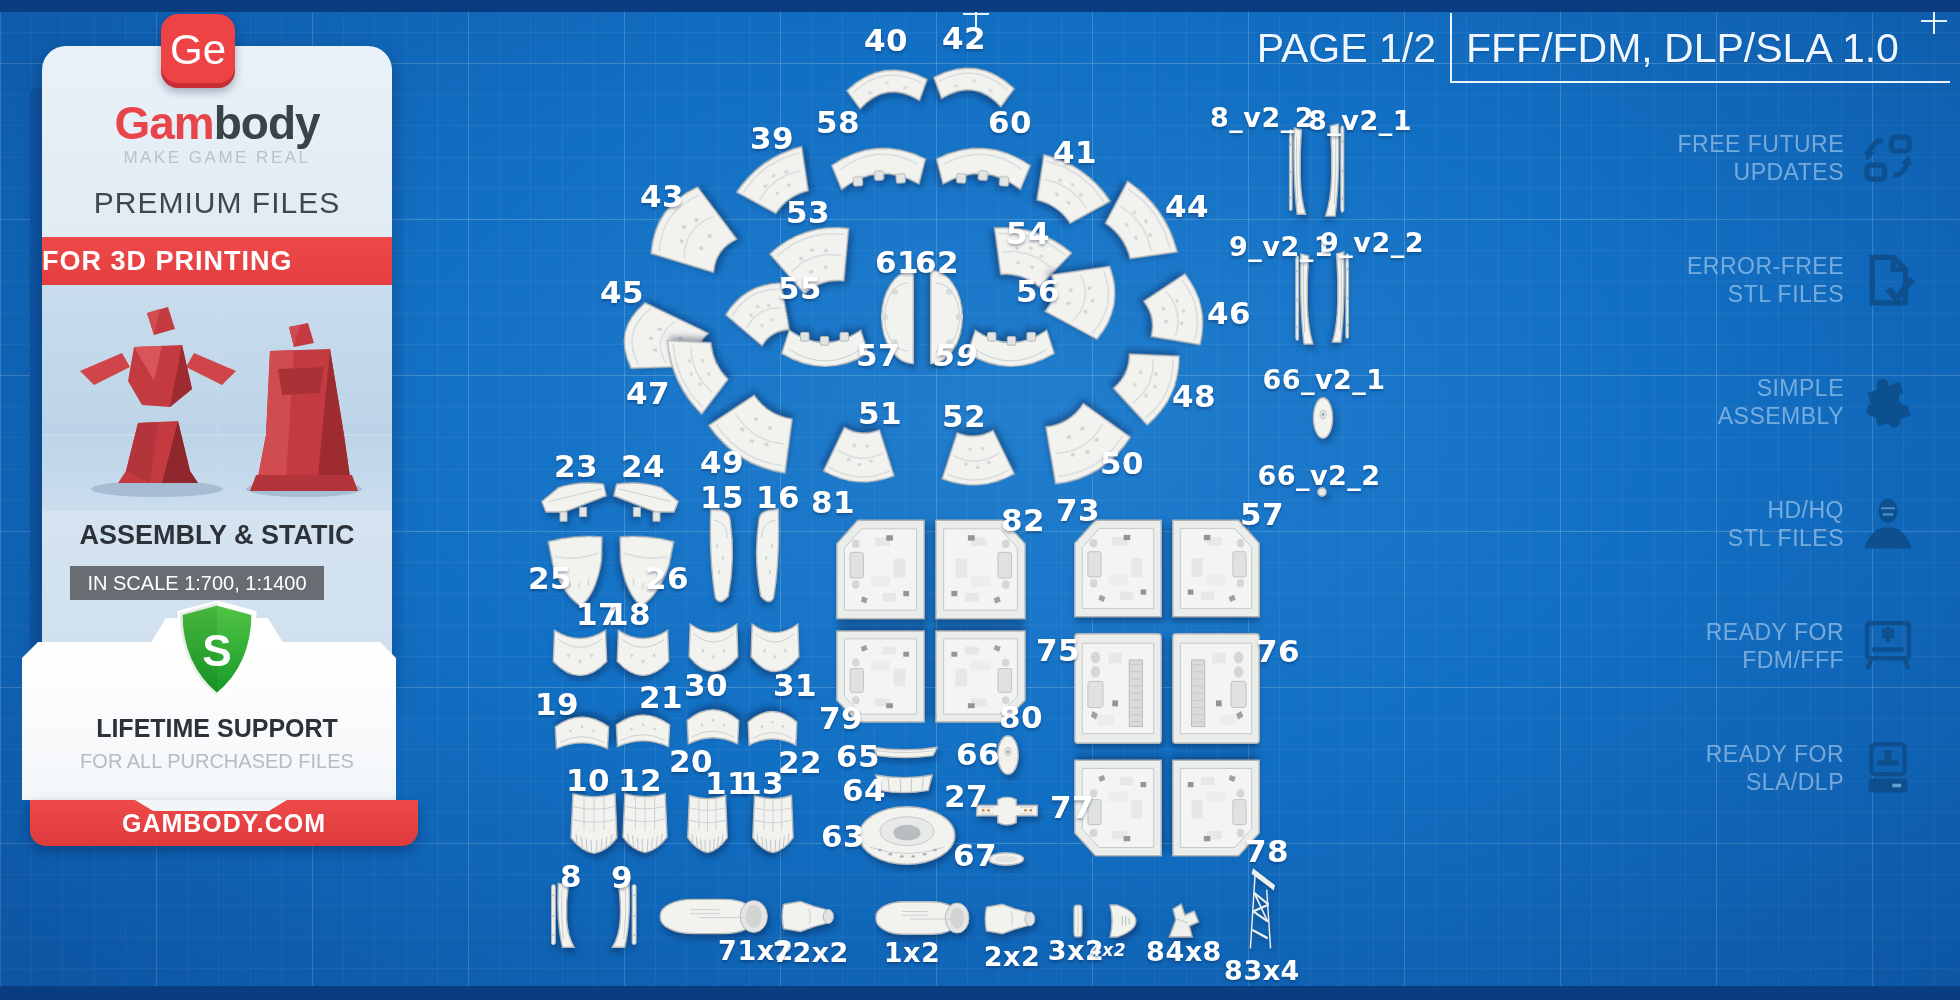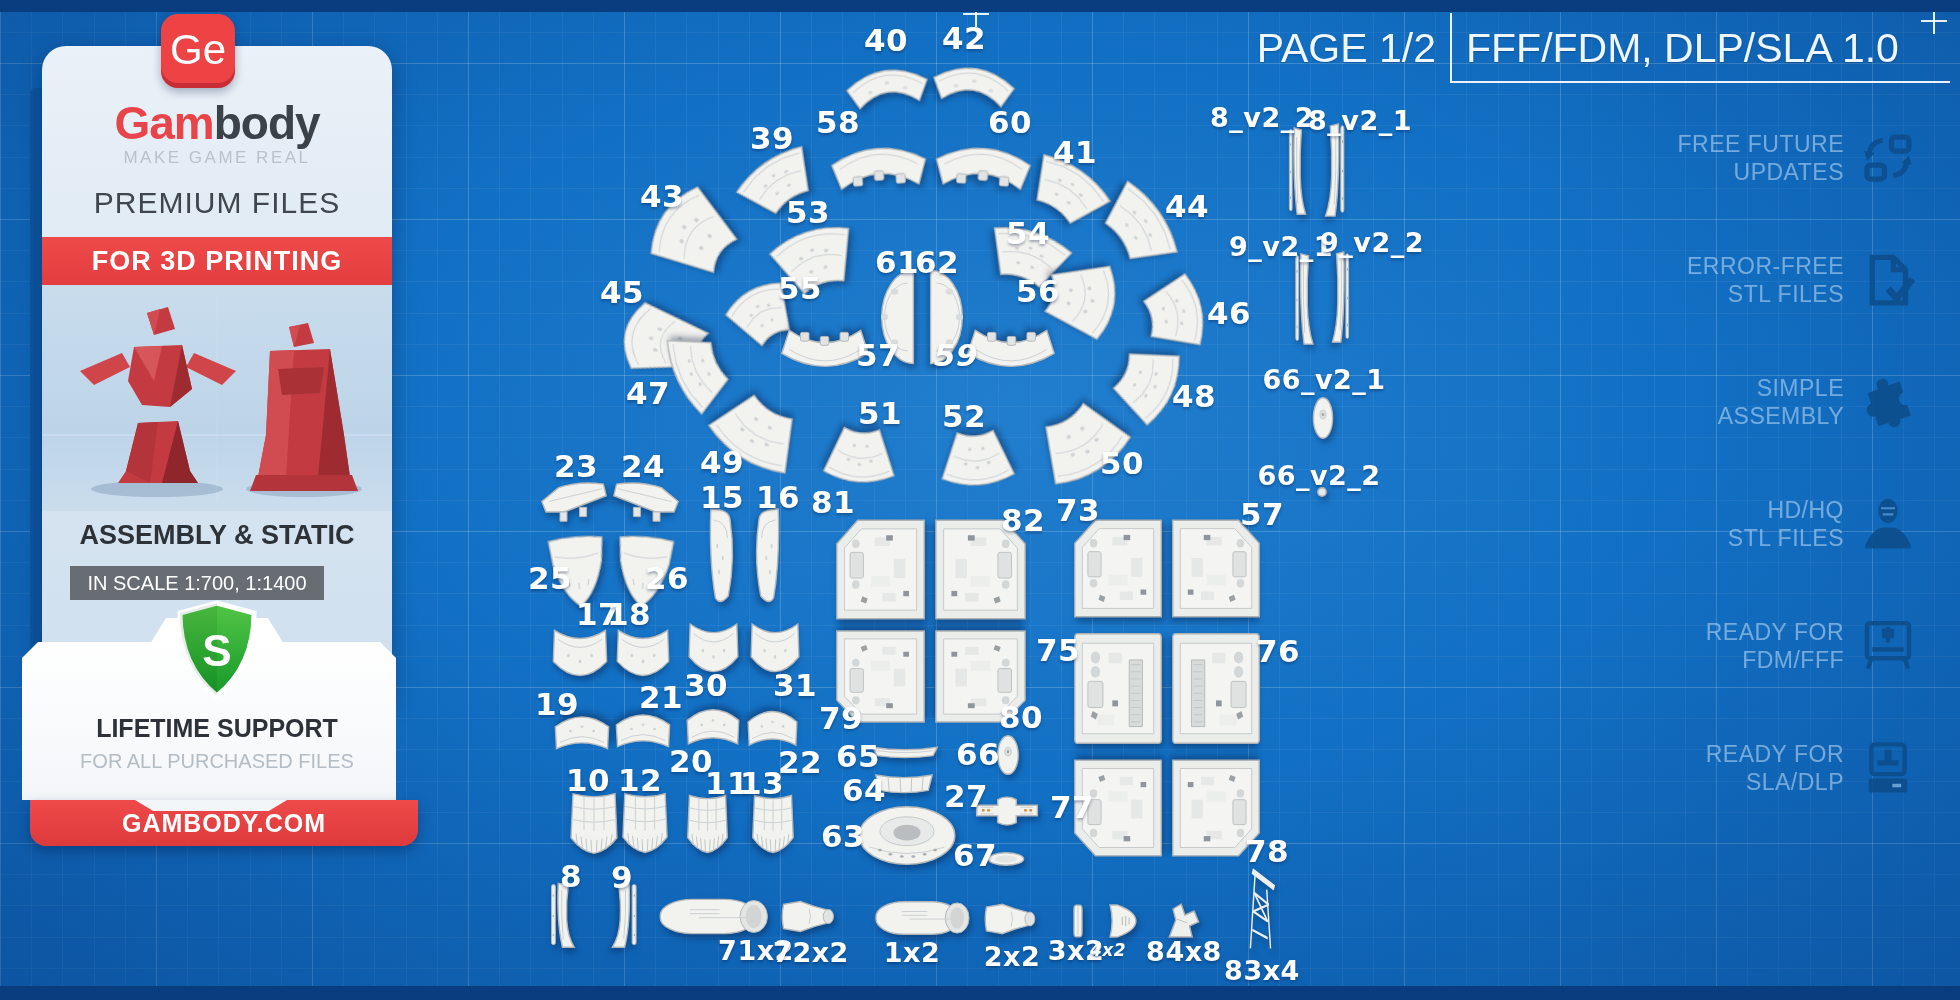--- a/index.html
+++ b/index.html
@@ -48,21 +48,21 @@
   .card{position:absolute;left:42px;top:46px;width:350px;height:654px;border-radius:24px 24px 0 0;
     background:linear-gradient(180deg,#eaf1f8 0%,#dae7f2 50%,#cfdfee 100%);
     box-shadow:0 8px 22px rgba(0,20,60,.35)}
   .logo-badge{position:absolute;left:161px;top:14px;width:74px;height:74px;background:#ee4345;border-radius:17px;
     box-shadow:inset 0 -5px 0 rgba(150,20,30,.45), 0 4px 10px rgba(0,20,60,.3);
     color:#fff;font-size:42px;font-weight:500;text-align:center;line-height:72px}
   .brand{position:absolute;left:42px;top:96px;width:350px;text-align:center;font-size:46px;font-weight:700;letter-spacing:-1px}
   .brand .gam{color:#e8454a}.brand .body{color:#3c4249}
   .tagline{position:absolute;left:42px;top:148px;width:350px;text-align:center;color:#b9c1c9;font-size:17px;letter-spacing:2.5px}
   .premium{position:absolute;left:42px;top:186px;width:350px;text-align:center;color:#40464d;font-size:30px;letter-spacing:1px}
-  .red-band{position:absolute;left:42px;top:237px;width:350px;height:52px;line-height:48px;text-align:center;
+  .red-band{position:absolute;left:42px;top:237px;width:350px;height:52px;line-height:48px;
     background:linear-gradient(#ef4a4a,#e23c3e);color:#fff;font-size:27px;font-weight:700;letter-spacing:1px}
   .figures{position:absolute;left:42px;top:285px;width:350px;height:226px;
     background:linear-gradient(180deg,#c8dcec 0%,#bdd4e8 65%,#cadded 100%)}
   .figures svg{width:100%;height:100%;display:block}
   .assembly{position:absolute;left:42px;top:520px;width:350px;text-align:center;color:#2d3238;font-size:27px;font-weight:700}
   .scale-badge{position:absolute;left:70px;top:566px;width:254px;height:34px;line-height:34px;text-align:center;
     background:rgba(96,100,106,.93);color:#fff;font-size:20px}
   .white-band{position:absolute;left:22px;top:642px;width:374px;height:158px;
     background:linear-gradient(#ffffff,#f3f6f9);
     clip-path:polygon(0 16px,16px 0,calc(100% - 16px) 0,100% 16px,100% 100%,0 100%);

